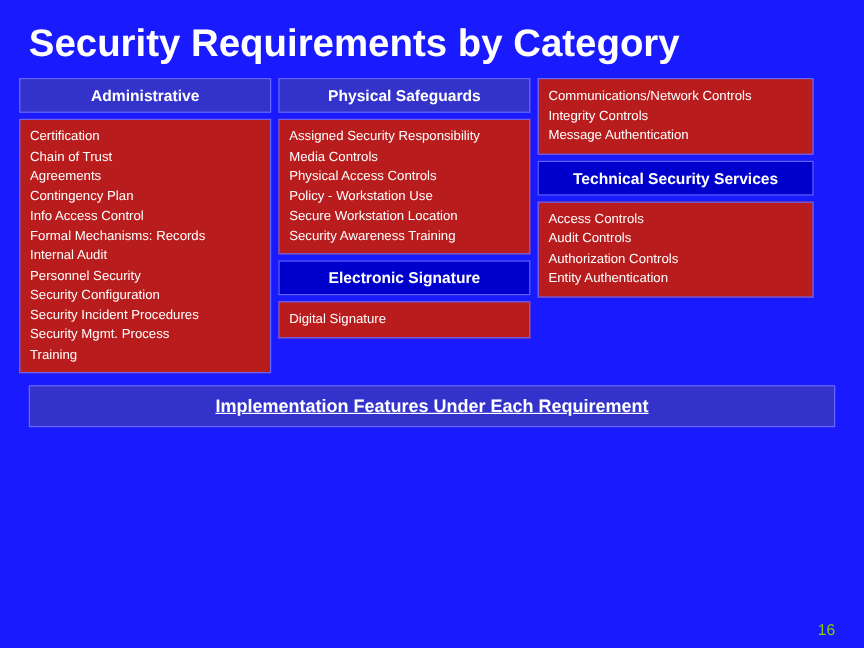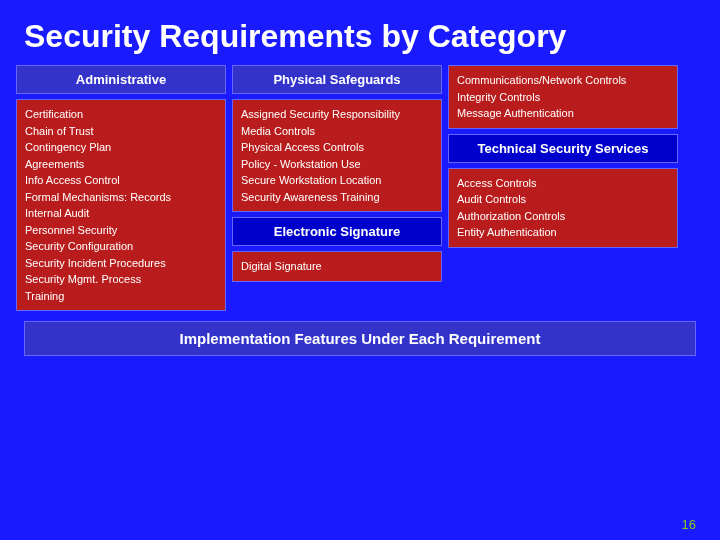--- a/index.html
+++ b/index.html
@@ -69,20 +69,21 @@
 
     .bottom-banner {
       margin: 10px 24px 0 24px;
       background-color: #3333cc;
       border: 1px solid #6666ff;
       text-align: center;
       padding: 8px;
       font-size: 15px;
       font-weight: bold;
       color: white;
+      text-decoration: underline;
     }
 
     .page-number {
       position: absolute;
       bottom: 8px;
       right: 24px;
       font-size: 13px;
       color: #84cc16;
     }
 
@@ -97,22 +98,22 @@
 
 <div class="page-title">Security Requirements by Category</div>
 
 <div class="main-grid">
 
   <div class="column">
     <div class="cell-header">Administrative</div>
     <div class="cell-body cell-body-large">
       <div>Certification</div>
       <div>Chain of Trust</div>
+      <div>Agreements</div>
       <div>Contingency Plan</div>
-      <div>Agreements</div>
       <div>Info Access Control</div>
       <div>Formal Mechanisms: Records</div>
       <div>Internal Audit</div>
       <div>Personnel Security</div>
       <div>Security Configuration</div>
       <div>Security Incident Procedures</div>
       <div>Security Mgmt. Process</div>
       <div>Training</div>
     </div>
   </div>

